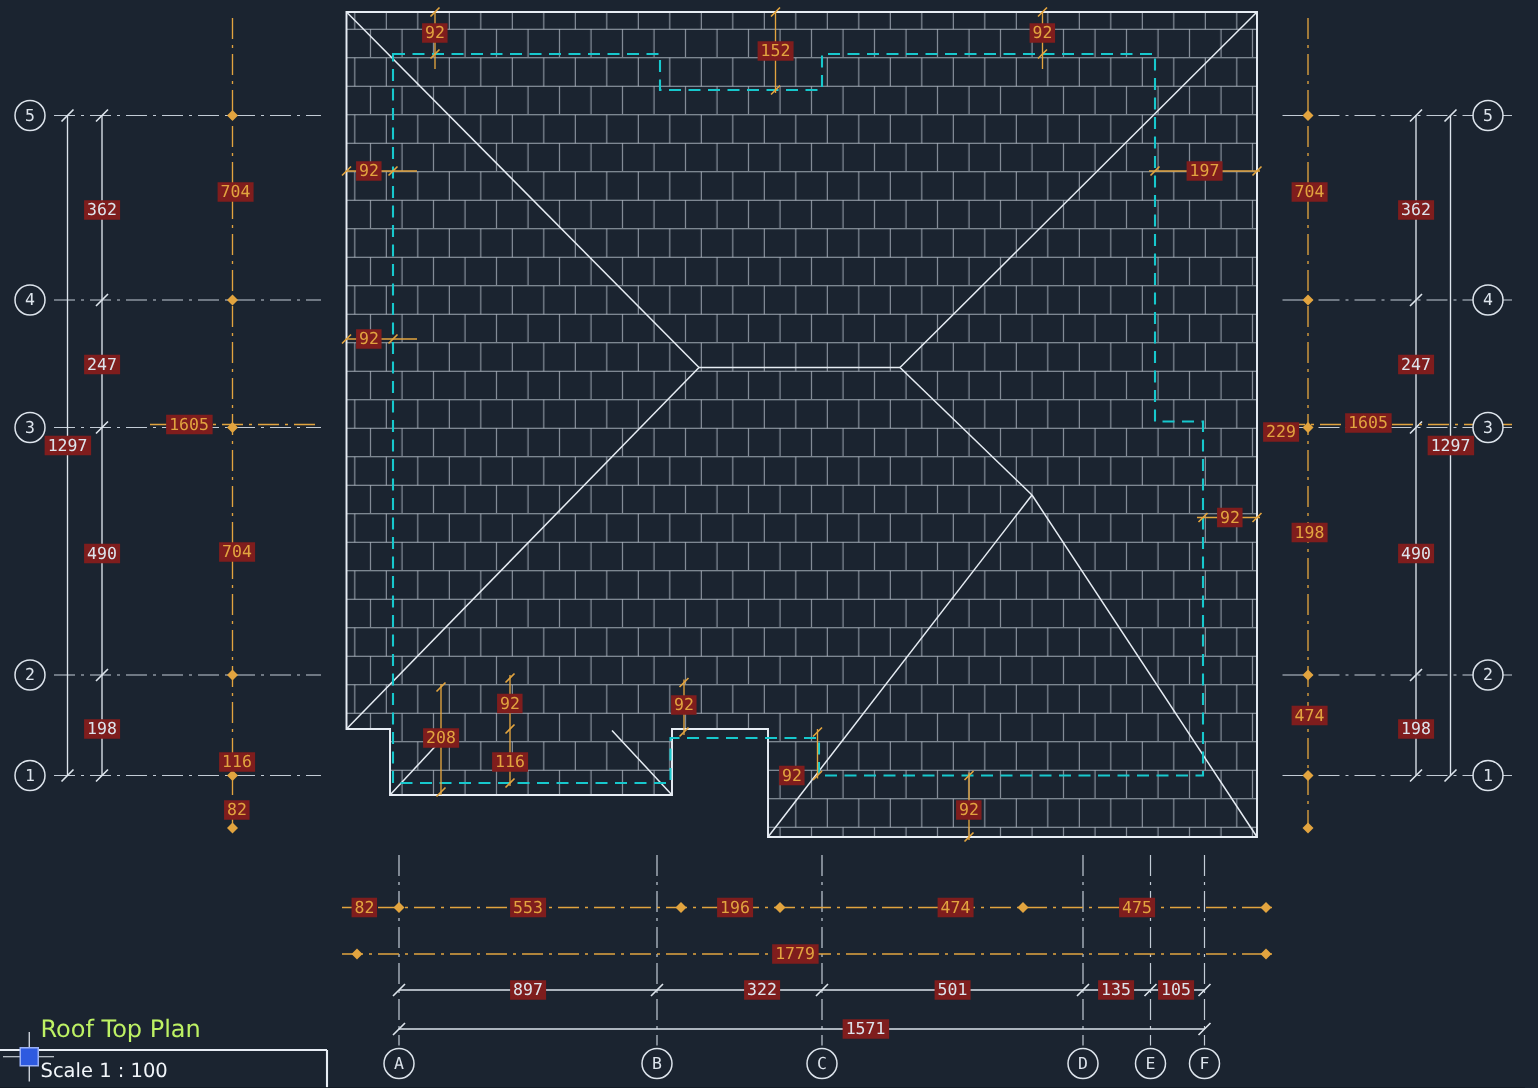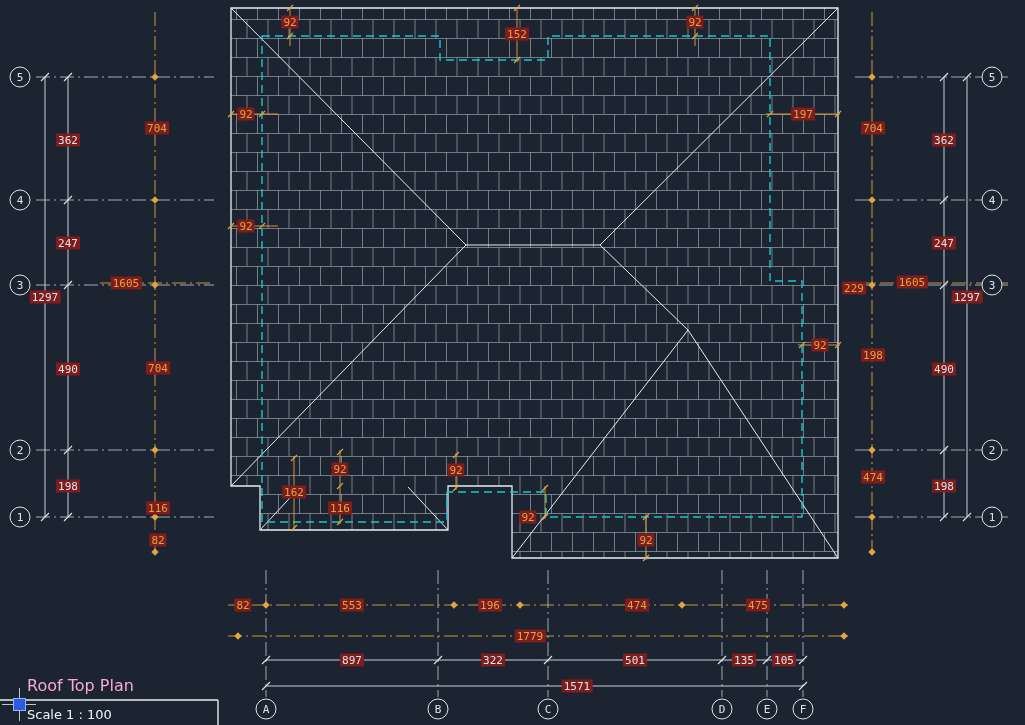--- a/index.html
+++ b/index.html
@@ -15,21 +15,21 @@
   }
   .dim-label.white{color:#dde4ec;}
   .dim-label.orange{color:#e2a43f;}
   .bubble{
     position:absolute;transform:translate(-50%,-50%);
     width:19px;height:19px;border:1.5px solid #dde4ec;border-radius:50%;
     color:#dde4ec;font-size:11px;display:flex;align-items:center;justify-content:center;
     background:#1b2430;z-index:3;
   }
   .title-text{
-    position:absolute;left:27px;top:676px;color:#f9a8d4;font-size:16px;
+    position:absolute;left:27px;top:676px;color:#bef264;font-size:16px;
     font-family:"DejaVu Sans","Liberation Sans",sans-serif;z-index:3;
   }
   .scale-text{
     position:absolute;left:27px;top:707px;color:#f2f6fa;font-size:13px;
     font-family:"DejaVu Sans","Liberation Sans",sans-serif;z-index:3;
   }
 </style>
 </head>
 <body>
 
@@ -136,21 +136,21 @@
       <div class="dim-label white" style="left: 68px; top: 243px;">247</div>
       <div class="dim-label white" style="left: 68px; top: 369px;">490</div>
       <div class="dim-label white" style="left: 68px; top: 486px;">198</div>
       <div class="dim-label white" style="left: 45px; top: 297px;">1297</div>
       <div class="dim-label white" style="left: 944px; top: 140px;">362</div>
       <div class="dim-label white" style="left: 944px; top: 243px;">247</div>
       <div class="dim-label white" style="left: 944px; top: 369px;">490</div>
       <div class="dim-label white" style="left: 944px; top: 486px;">198</div>
       <div class="dim-label white" style="left: 967px; top: 297px;">1297</div>
       <div class="dim-label white" style="left: 352px; top: 660px;">897</div>
-      <div class="dim-label white" style="left: 493px; top: 660px;">322</div>
+      <div class="dim-label white" style="left: 508px; top: 660px;">322</div>
       <div class="dim-label white" style="left: 635px; top: 660px;">501</div>
       <div class="dim-label white" style="left: 744px; top: 660px;">135</div>
       <div class="dim-label white" style="left: 784px; top: 660px;">105</div>
       <div class="dim-label white" style="left: 577px; top: 686px;">1571</div>
       <div class="dim-label orange" style="left: 290px; top: 22px;">92</div>
       <div class="dim-label orange" style="left: 517px; top: 34px;">152</div>
       <div class="dim-label orange" style="left: 695px; top: 22px;">92</div>
       <div class="dim-label orange" style="left: 246px; top: 114px;">92</div>
       <div class="dim-label orange" style="left: 246px; top: 226px;">92</div>
       <div class="dim-label orange" style="left: 803px; top: 114px;">197</div>
@@ -158,21 +158,21 @@
       <div class="dim-label orange" style="left: 157px; top: 128px;">704</div>
       <div class="dim-label orange" style="left: 126px; top: 283px;">1605</div>
       <div class="dim-label orange" style="left: 158px; top: 368px;">704</div>
       <div class="dim-label orange" style="left: 158px; top: 508px;">116</div>
       <div class="dim-label orange" style="left: 158px; top: 540px;">82</div>
       <div class="dim-label orange" style="left: 873px; top: 128px;">704</div>
       <div class="dim-label orange" style="left: 854px; top: 288px;">229</div>
       <div class="dim-label orange" style="left: 912px; top: 282px;">1605</div>
       <div class="dim-label orange" style="left: 873px; top: 355px;">198</div>
       <div class="dim-label orange" style="left: 873px; top: 477px;">474</div>
-      <div class="dim-label orange" style="left: 294px; top: 492px;">162</div>
+      <div class="dim-label orange" style="left: 294px; top: 492px;">208</div>
       <div class="dim-label orange" style="left: 340px; top: 469px;">92</div>
       <div class="dim-label orange" style="left: 340px; top: 508px;">116</div>
       <div class="dim-label orange" style="left: 456px; top: 470px;">92</div>
       <div class="dim-label orange" style="left: 528px; top: 517px;">92</div>
       <div class="dim-label orange" style="left: 646px; top: 540px;">92</div>
       <div class="dim-label orange" style="left: 243px; top: 605px;">82</div>
       <div class="dim-label orange" style="left: 352px; top: 605px;">553</div>
       <div class="dim-label orange" style="left: 490px; top: 605px;">196</div>
       <div class="dim-label orange" style="left: 637px; top: 605px;">474</div>
       <div class="dim-label orange" style="left: 758px; top: 605px;">475</div>

